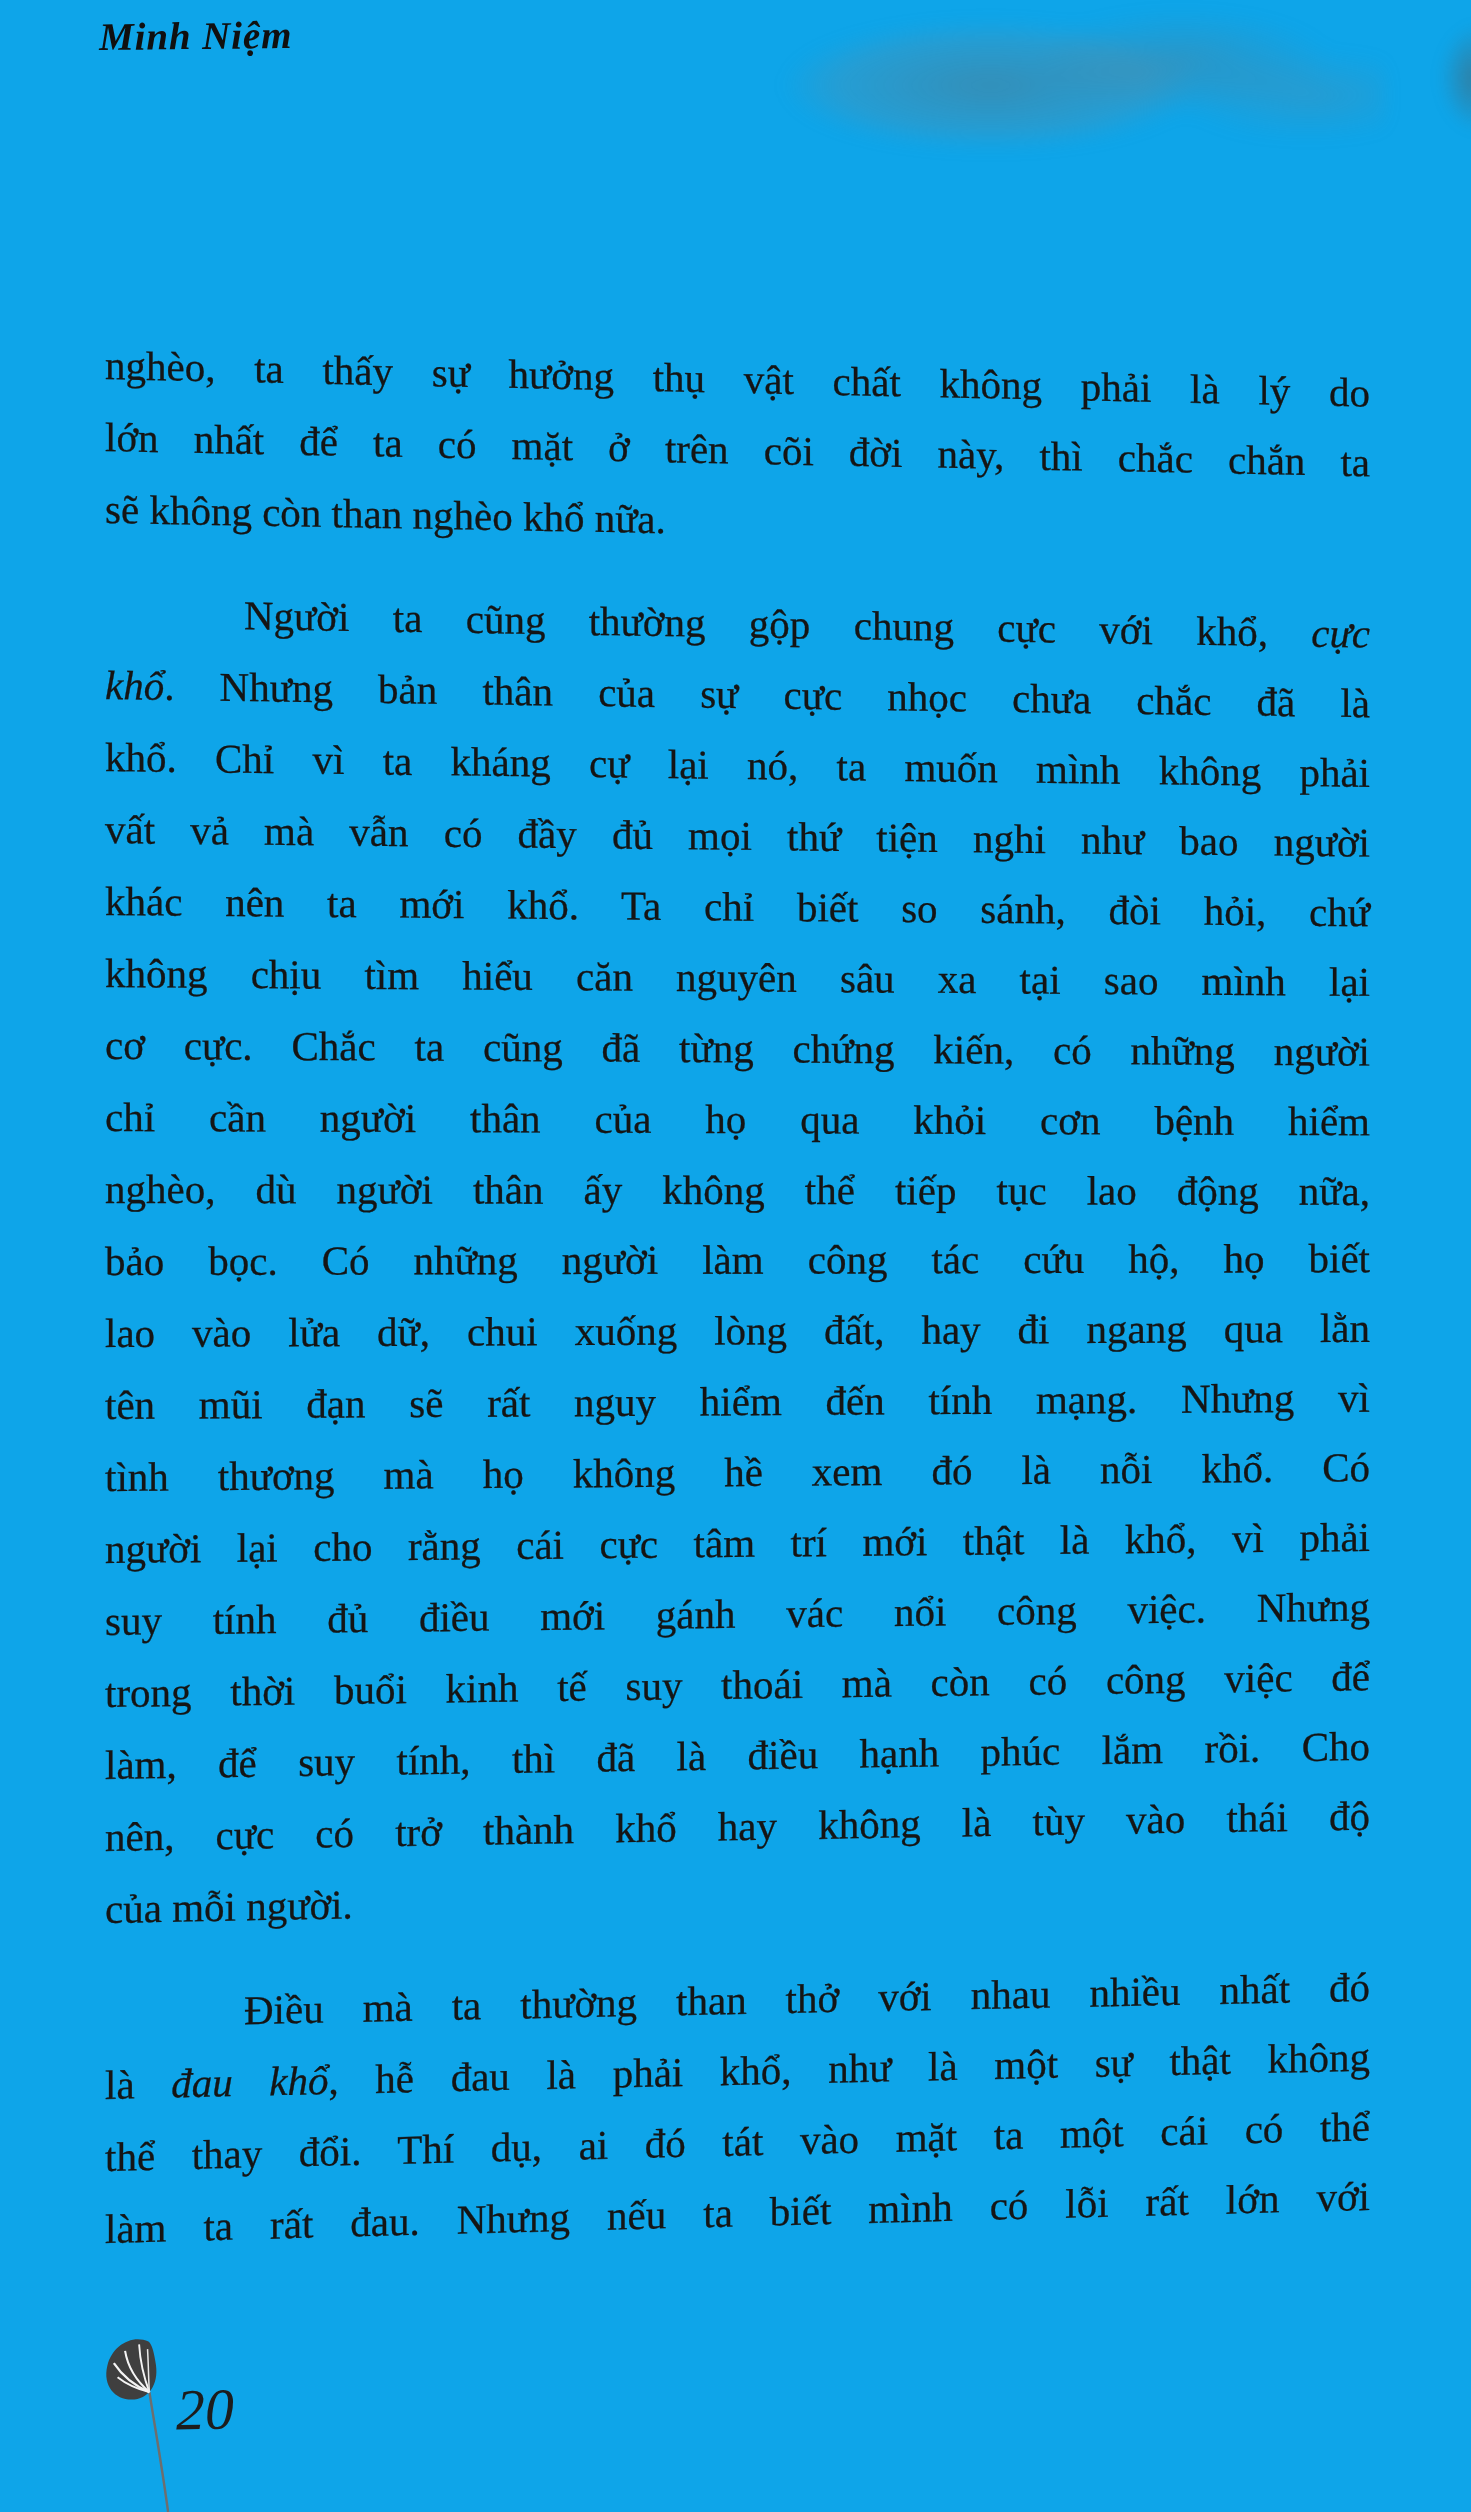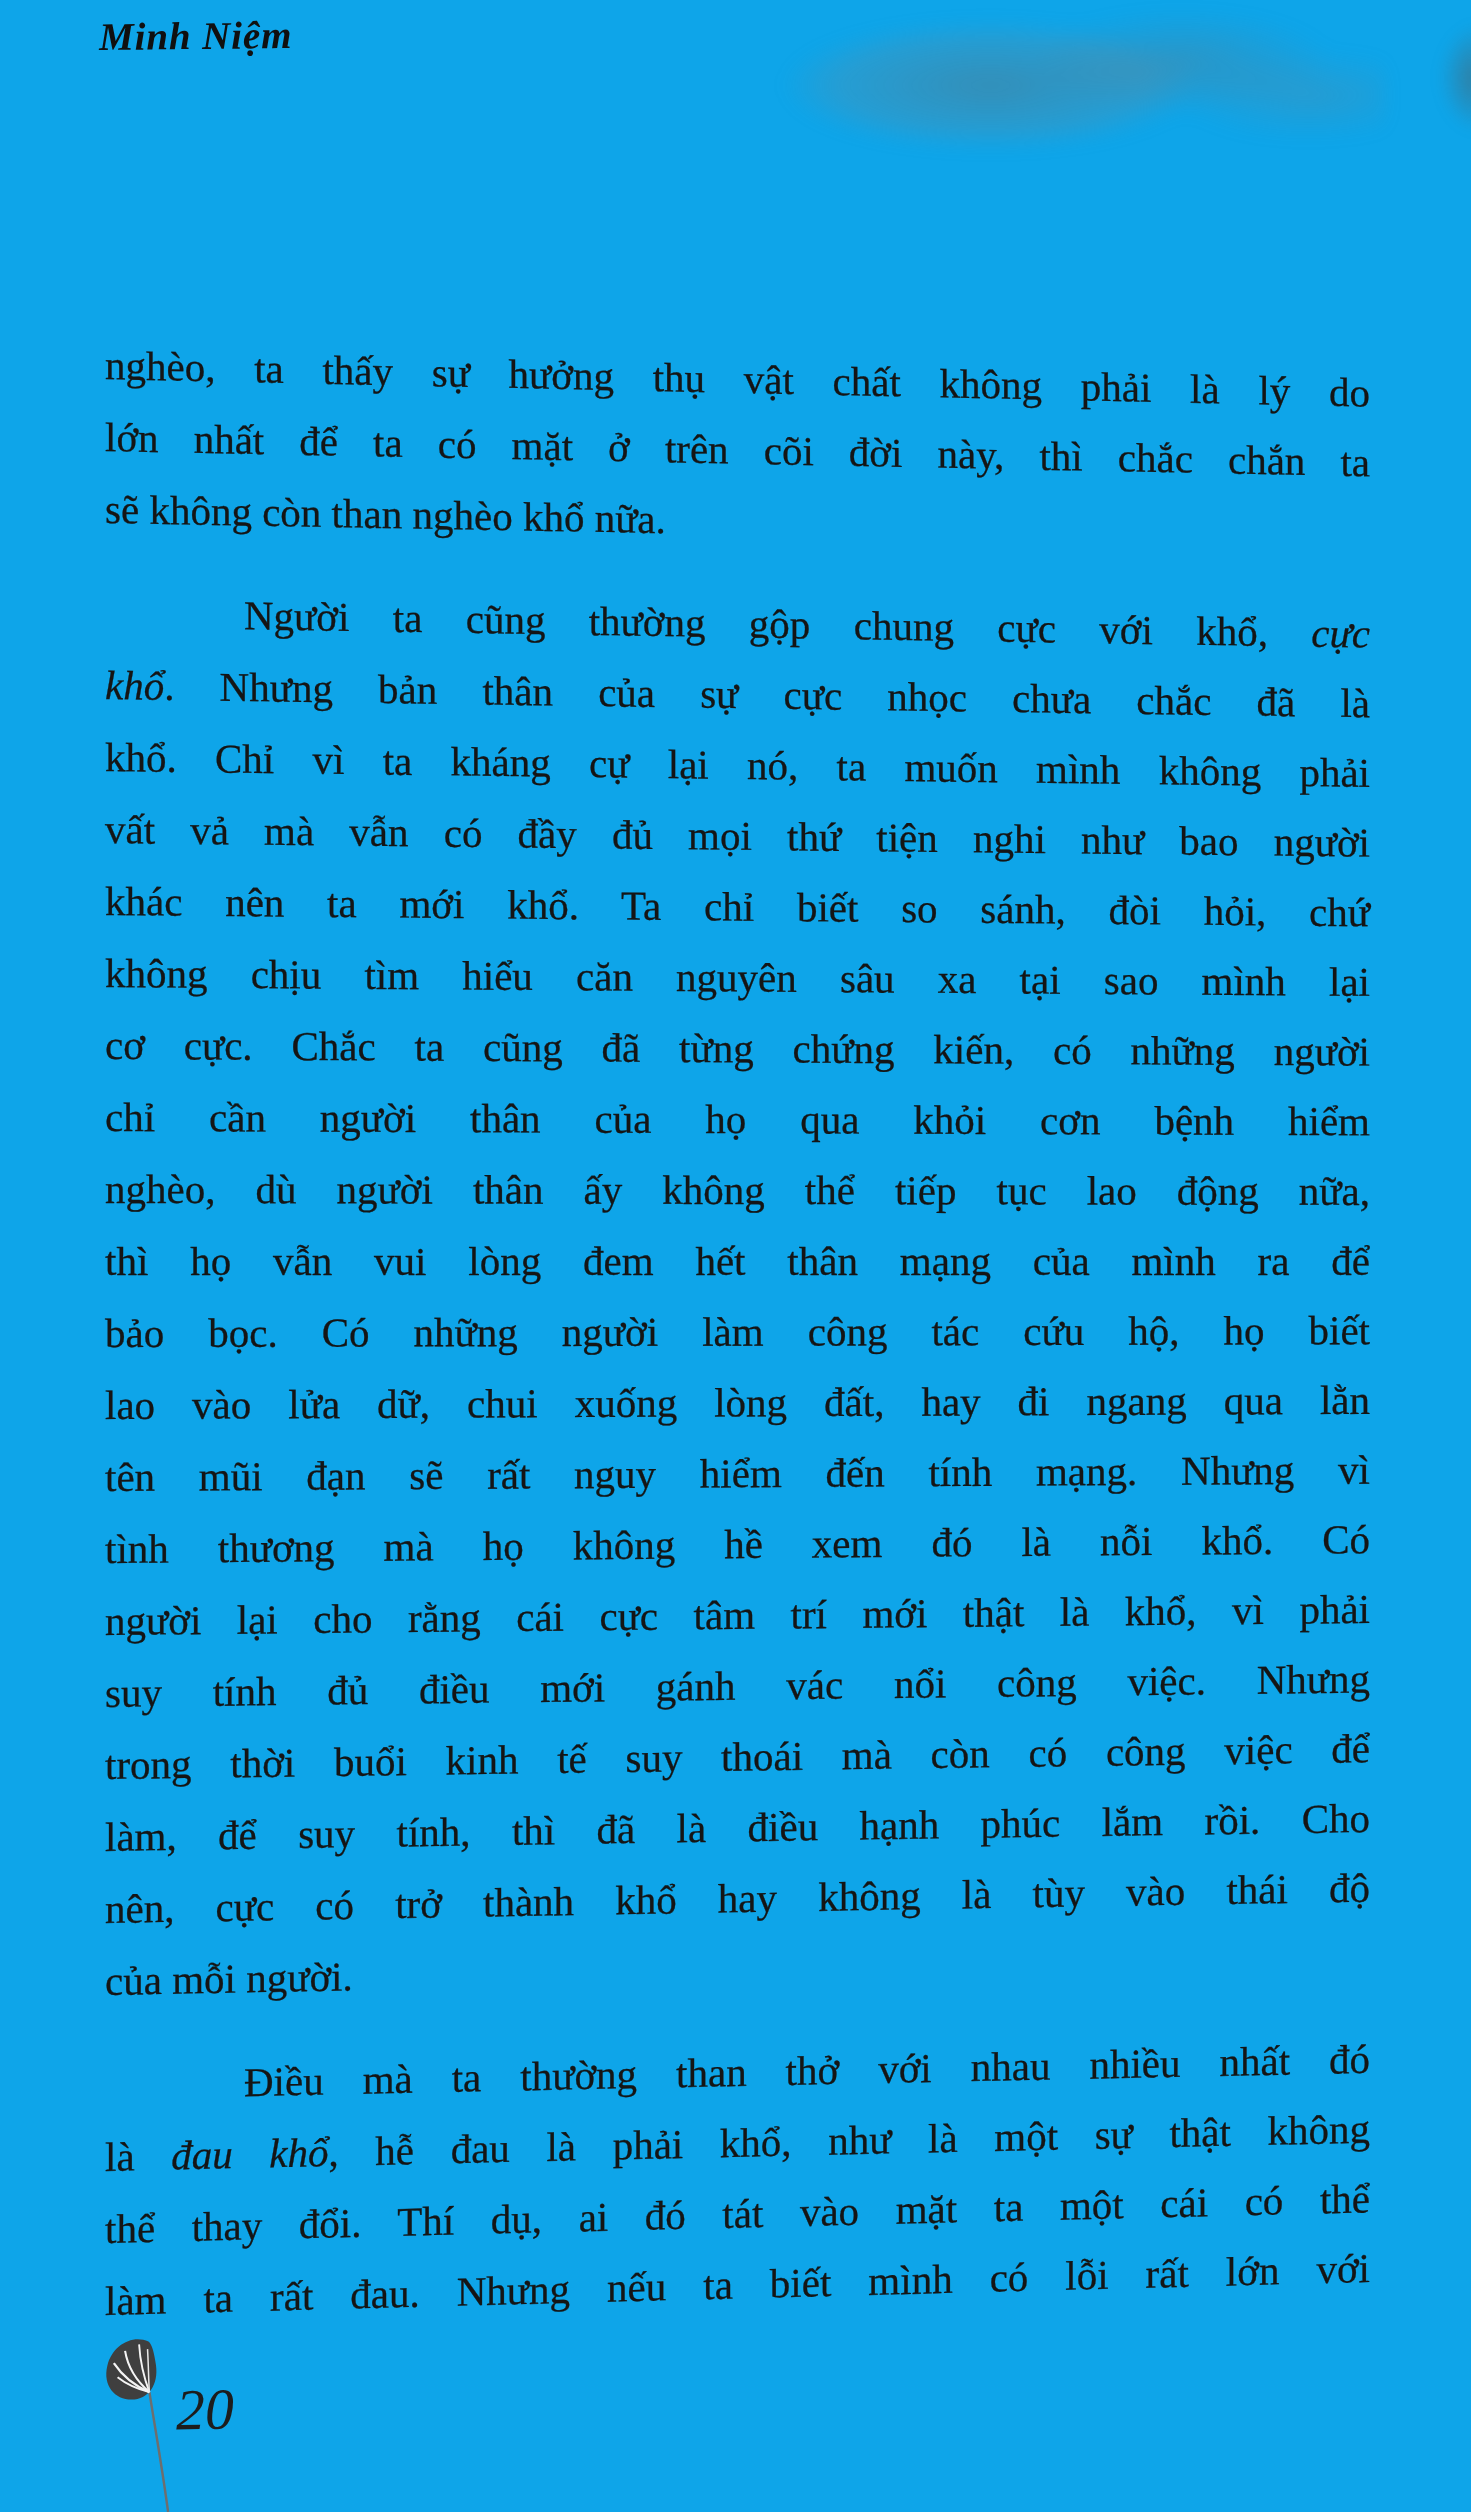--- a/index.html
+++ b/index.html
@@ -107,21 +107,20 @@
       <div class="para">
         <div class="line indent" style="transform: skewY(0.933deg);"><span>Người ta cũng thường gộp chung cực với khổ, </span><span class="it">cực</span></div>
         <div class="line" style="transform: skewY(0.827deg);"><span class="it">khổ</span><span>. Nhưng bản thân của sự cực nhọc chưa chắc đã là</span></div>
         <div class="line" style="transform: skewY(0.721deg);"><span>khổ. Chỉ vì ta kháng cự lại nó, ta muốn mình không phải</span></div>
         <div class="line" style="transform: skewY(0.615deg);"><span>vất vả mà vẫn có đầy đủ mọi thứ tiện nghi như bao người</span></div>
         <div class="line" style="transform: skewY(0.51deg);"><span>khác nên ta mới khổ. Ta chỉ biết so sánh, đòi hỏi, chứ</span></div>
         <div class="line" style="transform: skewY(0.404deg);"><span>không chịu tìm hiểu căn nguyên sâu xa tại sao mình lại</span></div>
         <div class="line" style="transform: skewY(0.298deg);"><span>cơ cực. Chắc ta cũng đã từng chứng kiến, có những người</span></div>
         <div class="line" style="transform: skewY(0.192deg);"><span>chỉ cần người thân của họ qua khỏi cơn bệnh hiểm</span></div>
         <div class="line" style="transform: skewY(0.087deg);"><span>nghèo, dù người thân ấy không thể tiếp tục lao động nữa,</span></div>
-        <div class="line" style="transform: skewY(-0.019deg);"><span>thì họ vẫn vui lòng đem hết thân mạng của mình ra để</span></div>
         <div class="line" style="transform: skewY(-0.125deg);"><span>bảo bọc. Có những người làm công tác cứu hộ, họ biết</span></div>
         <div class="line" style="transform: skewY(-0.231deg);"><span>lao vào lửa dữ, chui xuống lòng đất, hay đi ngang qua lằn</span></div>
         <div class="line" style="transform: skewY(-0.337deg);"><span>tên mũi đạn sẽ rất nguy hiểm đến tính mạng. Nhưng vì</span></div>
         <div class="line" style="transform: skewY(-0.442deg);"><span>tình thương mà họ không hề xem đó là nỗi khổ. Có</span></div>
         <div class="line" style="transform: skewY(-0.548deg);"><span>người lại cho rằng cái cực tâm trí mới thật là khổ, vì phải</span></div>
         <div class="line" style="transform: skewY(-0.654deg);"><span>suy tính đủ điều mới gánh vác nổi công việc. Nhưng</span></div>
         <div class="line" style="transform: skewY(-0.76deg);"><span>trong thời buổi kinh tế suy thoái mà còn có công việc để</span></div>
         <div class="line" style="transform: skewY(-0.865deg);"><span>làm, để suy tính, thì đã là điều hạnh phúc lắm rồi. Cho</span></div>
         <div class="line" style="transform: skewY(-0.971deg);"><span>nên, cực có trở thành khổ hay không là tùy vào thái độ</span></div>
         <div class="line endline" style="transform: skewY(-1.077deg);"><span>của mỗi người.</span></div>

